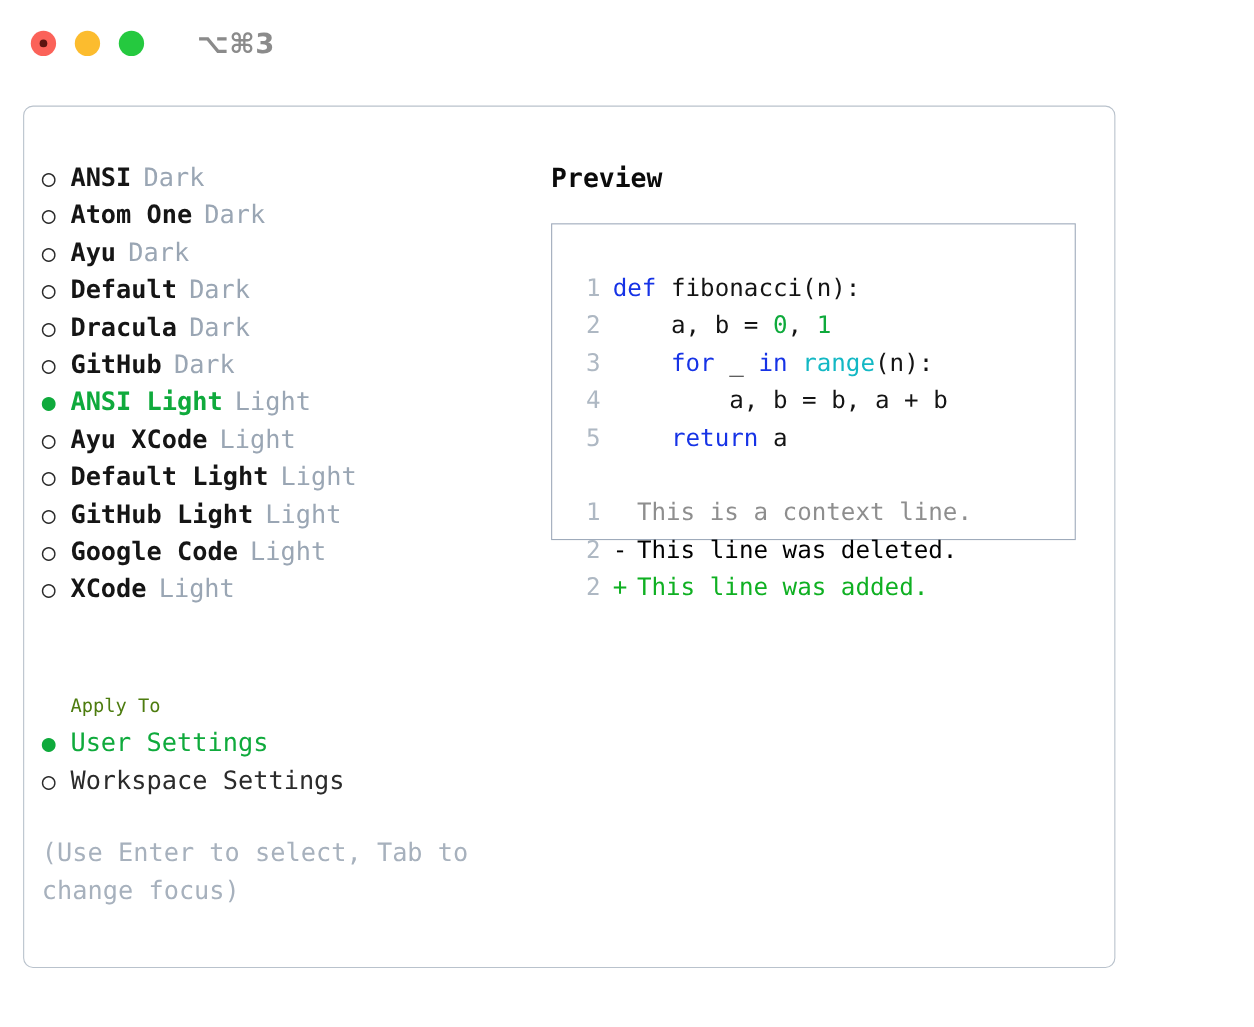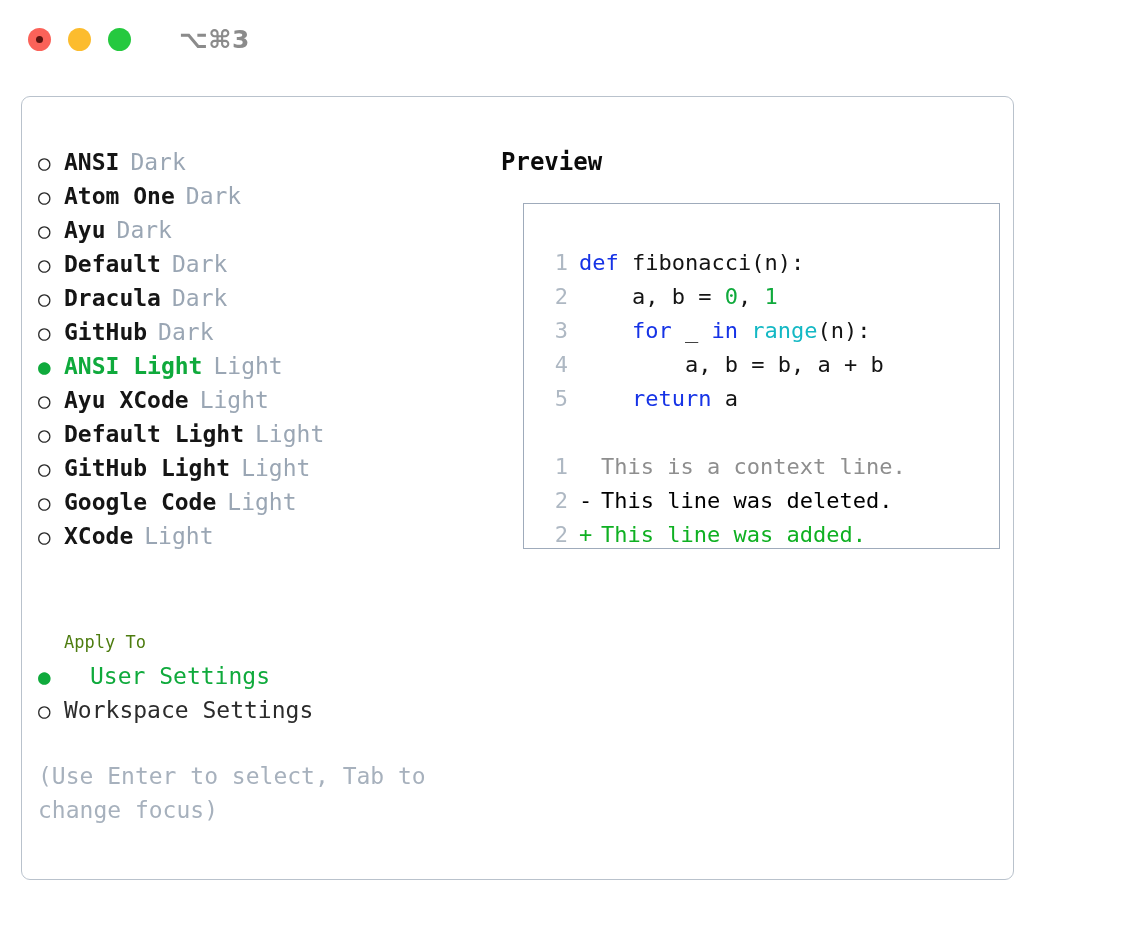--- a/index.html
+++ b/index.html
@@ -155,21 +155,21 @@
   }
   .apply-row {
     display: flex;
     align-items: baseline;
     line-height: 34px;
     height: 34px;
     font-size: 23px;
     white-space: pre;
   }
   .apply-label { color: #2b2b2b; }
-  .apply-row.selected .apply-label { color: #0faa3c; margin-left: 26px; }
+  .apply-row.selected .apply-label { color: #0faa3c; }
 
   
   #hint {
     position: absolute;
     left: 16px;
     top: 662px;
     width: 420px;
     font-size: 23px;
     line-height: 34px;
     color: #a7b1bd;
@@ -186,24 +186,24 @@
   #preview-heading {
     font-size: 24px;
     font-weight: bold;
     color: #0b0b0b;
     line-height: 34px;
     white-space: pre;
   }
 
   #preview-box {
     position: absolute;
-    left: 501px;
+    left: 479px;
     top: 106px;
     width: 477px;
-    height: 346px;
+    height: 288px;
     border: 1.5px solid #9fabbb;
     box-sizing: border-box;
     background: #ffffff;
     text-decoration: underline;
   }
 
   .code-area {
     position: absolute;
     left: 18px;
     top: 42px;

